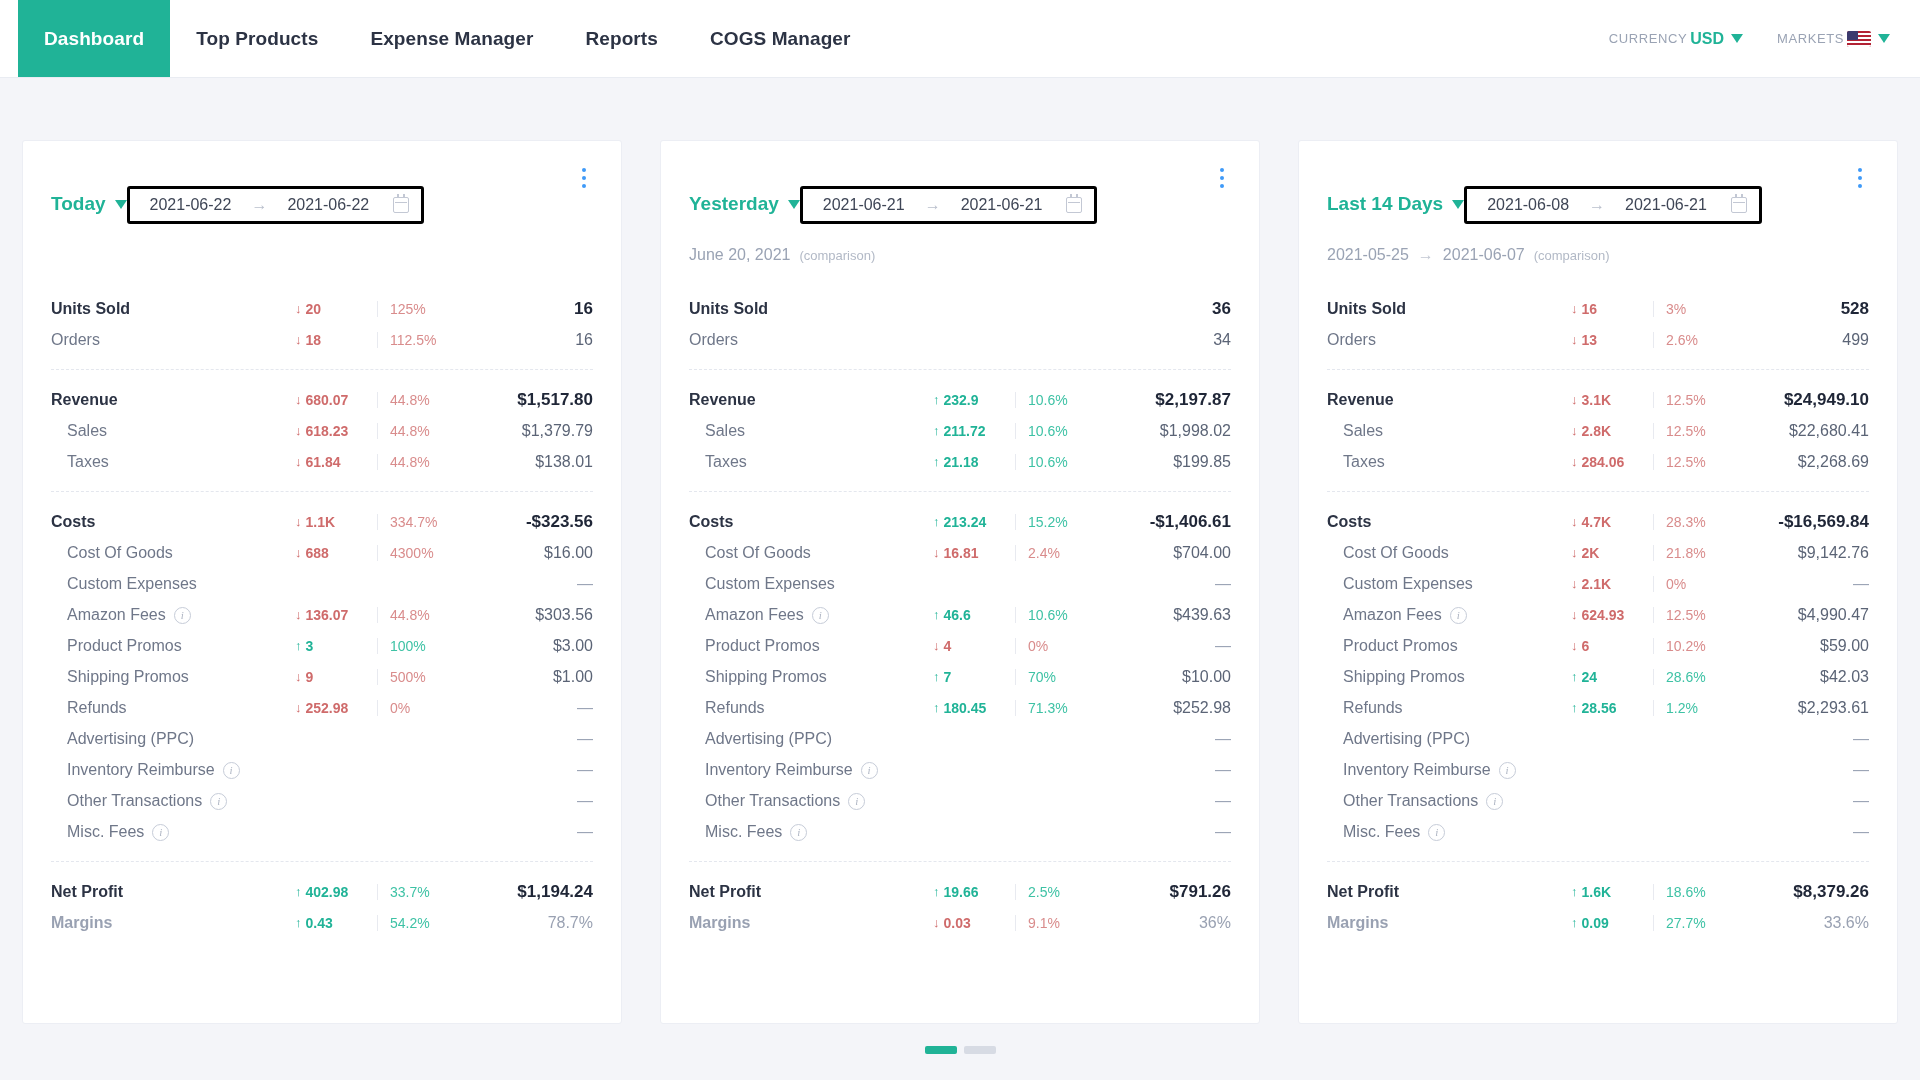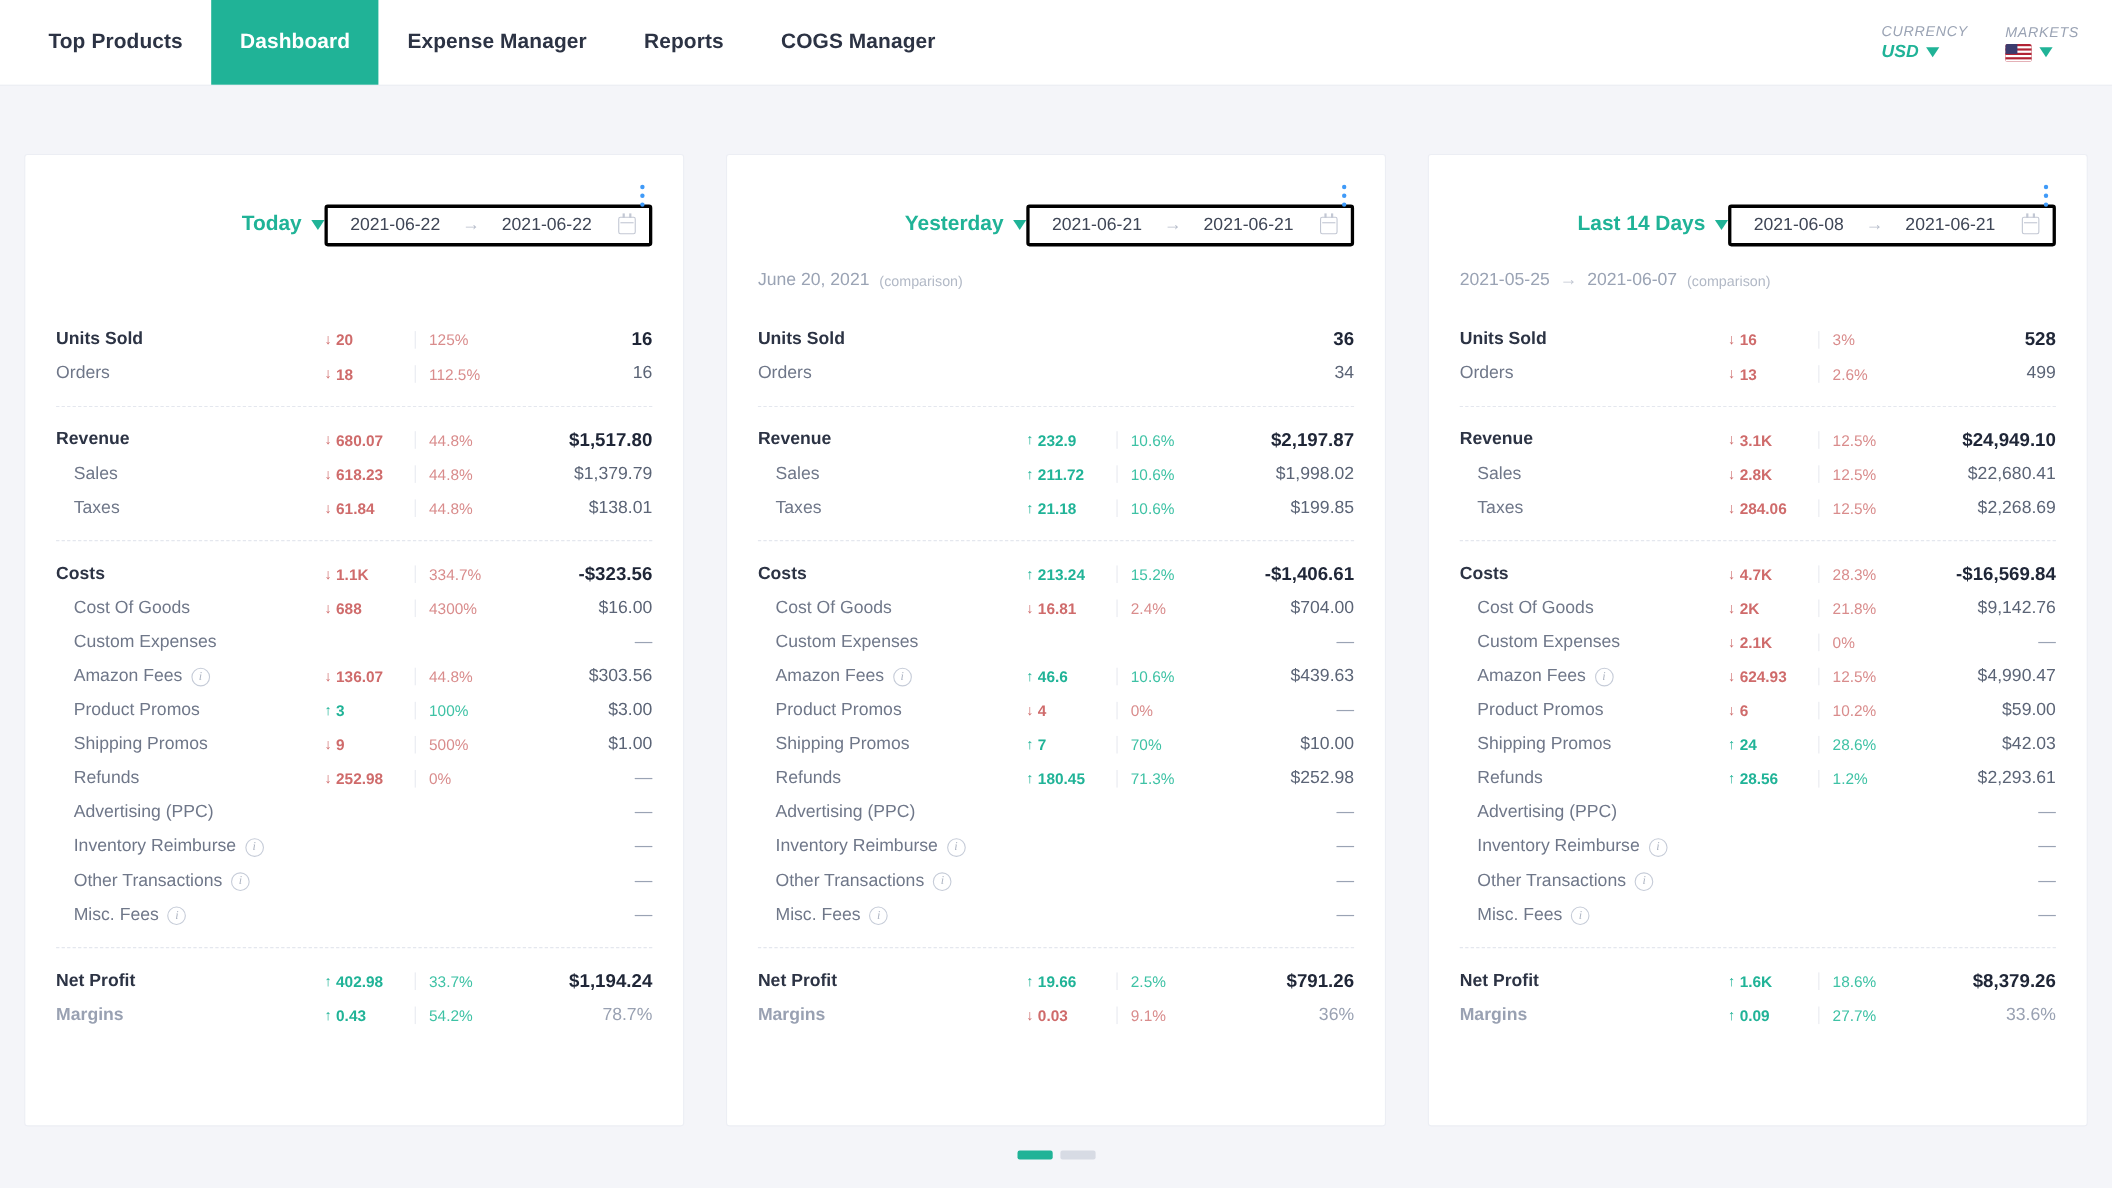--- a/index.html
+++ b/index.html
@@ -32,21 +32,21 @@
   }
   .nav-tab.active { background: #20b397; color: #ffffff; }
 
   .topbar-right {
     margin-left: auto;
     display: flex;
     align-items: center;
     gap: 34px;
     padding-right: 30px;
   }
-  .tr-group { display: flex; flex-direction: column; align-items: flex-start; gap: 3px; font-style: italic; }
+  .tr-group { display: flex; flex-direction: row; align-items: center; gap: 3px; }
   .tr-label {
     font-size: 13px; color: #9aa3b4; letter-spacing: .6px;
     text-transform: uppercase; font-weight: 400;
   }
   .tr-value {
     display: flex; align-items: center; gap: 7px;
     font-size: 16px; font-weight: 700; color: #20b397; cursor: pointer;
   }
   .caret {
     width: 0; height: 0;
@@ -75,21 +75,21 @@
   .card {
     flex: 1 1 0;
     background: #ffffff;
     border: 1px solid #eceef4;
     border-radius: 3px;
     padding: 0 0 18px 0;
     min-width: 0;
     height: 884px;
   }
 
-  .card-head { padding: 26px 28px 0 28px; position: relative; height: 152px; text-align: right; }
+  .card-head { padding: 26px 28px 0 28px; position: relative; height: 152px; }
   .card-title {
     display: inline-flex; align-items: center; gap: 9px;
     font-size: 19px; font-weight: 700; color: #20b397; cursor: pointer;
   }
   .dots {
     position: absolute; right: 26px; top: 24px;
     width: 22px; height: 26px; cursor: pointer;
     display: flex; flex-direction: column; align-items: center; justify-content: center; gap: 4px;
   }
   .dots span { width: 4px; height: 4px; border-radius: 50%; background: #3f9af8; display: block; }
@@ -190,25 +190,25 @@
     display: flex; justify-content: center; align-items: center; gap: 7px;
   }
   .pg { width: 32px; height: 8px; border-radius: 2px; background: #d7dbe4; cursor: pointer; }
   .pg.active { background: #20b397; }
 </style>
 </head>
 <body>
 
 <div class="topbar">
   <div class="nav-tabs">
+      <div class="nav-tab active">
+        <span>Dashboard</span>
+      </div>
       <div class="nav-tab">
         <span>Top Products</span>
-      </div>
-      <div class="nav-tab active">
-        <span>Dashboard</span>
       </div>
       <div class="nav-tab">
         <span>Expense Manager</span>
       </div>
       <div class="nav-tab">
         <span>Reports</span>
       </div>
       <div class="nav-tab">
         <span>COGS Manager</span>
       </div>

